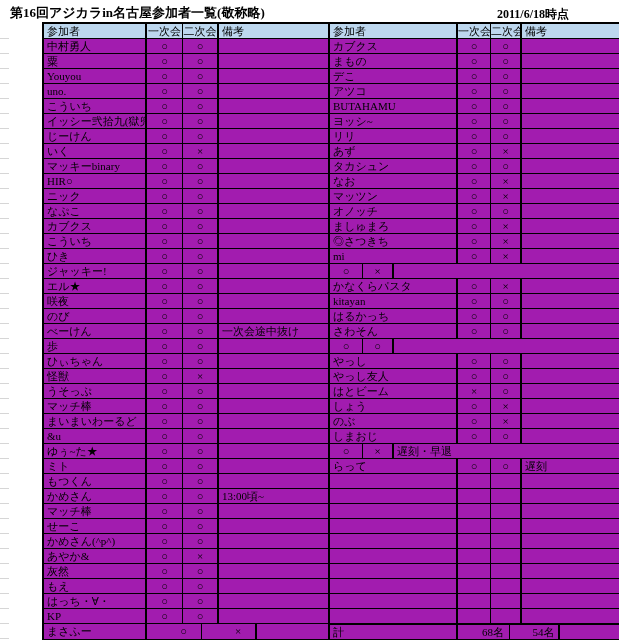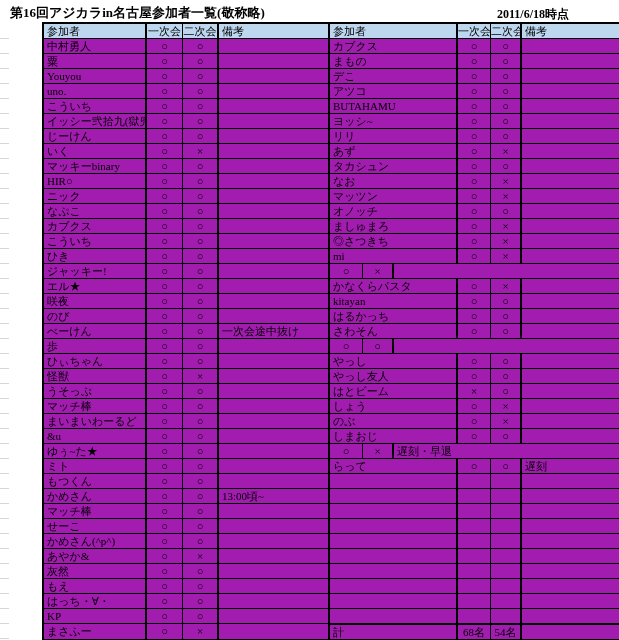--- a/index.html
+++ b/index.html
@@ -11,21 +11,21 @@
   .title{position:absolute;left:10px;top:4px;font-size:13px;font-weight:bold;white-space:nowrap;}
   .date-note{position:absolute;left:497px;top:6px;font-size:12px;font-weight:bold;white-space:nowrap;}
   .gutter{position:absolute;top:24px;height:616px;
     background:repeating-linear-gradient(to bottom, transparent 0 14px, #d6d6d6 14px 15px);}
   .gutter-left{left:0;width:9px;}
   .gutter-right{left:611px;width:8px;}
   .sheet-table{position:absolute;top:22px;border:2px solid #000;background:#a21caf;margin-left:32px;}
   .t-left{left:10px;width:286px;}
   .t-right{left:296px;width:314px;}
   .row{display:flex;height:15px;box-sizing:border-box;border-bottom:1px solid #000;}
-  .row:last-child{border-bottom:none;}
+  .row:last-child{border-bottom:none;gap:19px;}
   .row.header{background:#bdd7ee;border-bottom:1px solid #000;}
   .cell{box-sizing:border-box;font-size:11px;line-height:13px;padding:1px 2px 0 3px;
     overflow:hidden;white-space:nowrap;}
   .c-name{border-right:2px solid #000;}
   .c-first{border-right:1px solid #000;text-align:center;padding:1px 0 0;}
   .c-second{border-right:2px solid #000;text-align:center;padding:1px 0 0;}
   .c-note{flex:1;}
   .t-left .c-name{width:103px;}
   .t-left .c-first{width:36px;}
   .t-left .c-second{width:36px;}

